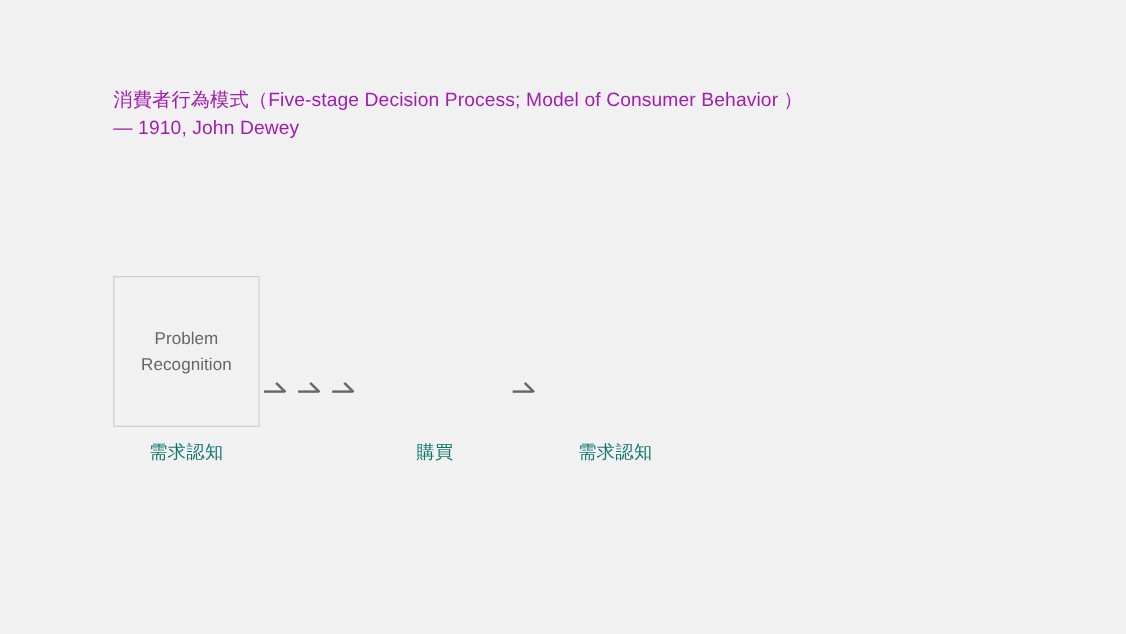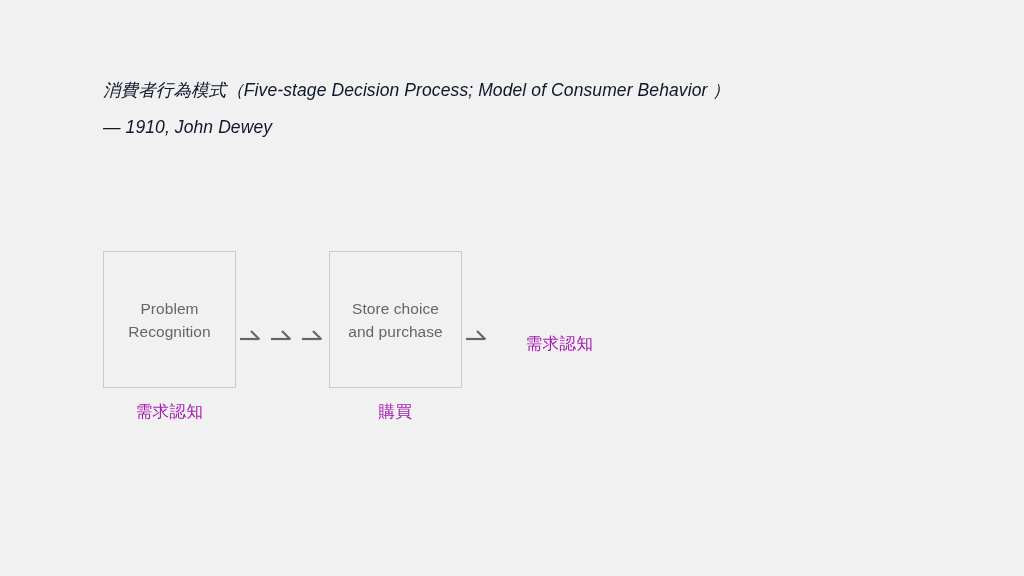--- a/index.html
+++ b/index.html
@@ -22,38 +22,37 @@
   }
 
   
   #title-block {
     position: absolute;
     left: 103px;
     top: 78px;
     width: 840px;
   }
   .title-line {
-    color: #0f172a;
+    color: #a21caf;
     font-size: 17.5px;
     line-height: 25px;
     letter-spacing: 0.1px;
     white-space: pre;
-    font-style: italic;
   }
   .title-line-2 {
-    margin-top: 12px;
+    margin-top: 1px;
   }
 
   
   #flow {
     position: absolute;
     left: 103px;
     top: 251px;
     display: flex;
-    align-items: center;
+    align-items: flex-end;
   }
   .stage {
     width: 133px;
     display: flex;
     flex-direction: column;
     align-items: center;
   }
   .stage-box {
     width: 133px;
     height: 137px;
@@ -67,21 +66,21 @@
   }
   .stage-box-text {
     color: #63676c;
     font-size: 15.5px;
     line-height: 23px;
     text-align: center;
     letter-spacing: 0.05px;
   }
   .stage-caption {
     margin-top: 12px;
-    color: #a21caf;
+    color: #0f766e;
     font-size: 16.5px;
     line-height: 22px;
     text-align: center;
     letter-spacing: 0.4px;
   }
 
   .connector {
     width: 31px;
     height: 137px;
     display: flex;
@@ -130,23 +129,20 @@
 
 
     <div class="connector">
       <svg width="26" height="16" viewBox="0 0 26 16" aria-hidden="true">
         <path d="M1 10 H19" stroke="#63676c" stroke-width="2.2" fill="none" stroke-linecap="butt"></path>
         <path d="M12 2 L20.5 10.5" stroke="#63676c" stroke-width="2.2" fill="none" stroke-linecap="butt"></path>
       </svg>
     </div>
 
     <div class="stage">
-      <div class="stage-box">
-        <div class="stage-box-text">Store choice<br>and purchase</div>
-      </div>
       <div class="stage-caption">購買</div>
     </div>
 
     <div class="connector">
       <svg width="26" height="16" viewBox="0 0 26 16" aria-hidden="true">
         <path d="M1 10 H19" stroke="#63676c" stroke-width="2.2" fill="none" stroke-linecap="butt"></path>
         <path d="M12 2 L20.5 10.5" stroke="#63676c" stroke-width="2.2" fill="none" stroke-linecap="butt"></path>
       </svg>
     </div>
 

